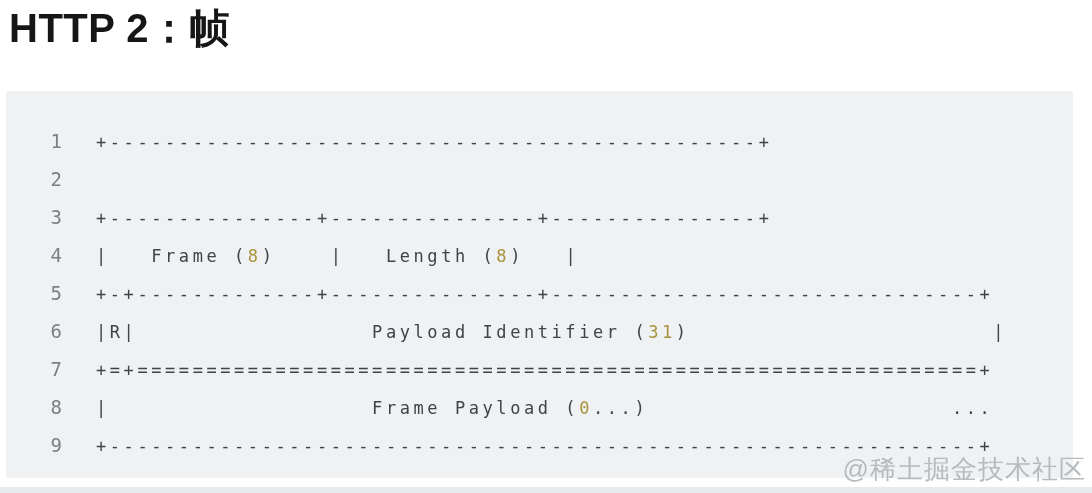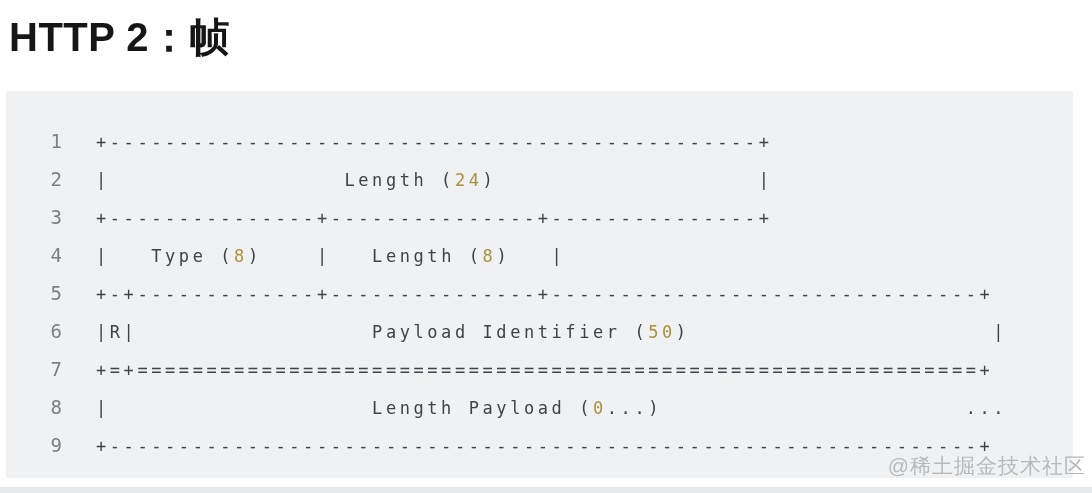--- a/index.html
+++ b/index.html
@@ -15,21 +15,21 @@
   * { margin: 0; padding: 0; box-sizing: border-box; }
   html, body {
     width: 1092px; height: 493px;
     background: var(--page-bg);
     overflow: hidden;
     position: relative;
     font-family: "Liberation Sans", sans-serif;
   }
   .page-title {
     position: absolute;
-    left: 9px; top: 12px;
+    left: 9px; top: 3px;
     font-size: 40px;
     line-height: 50px;
     font-weight: 700;
     color: var(--title-text);
     letter-spacing: 0.5px;
     white-space: pre;
   }
   .code-block {
     position: absolute;
     left: 6px; top: 91px;
@@ -64,21 +64,21 @@
     color: var(--code-text);
     white-space: pre;
     margin-left: 34px;
   }
   .seg.number { color: var(--code-number); }
   .seg.plain  { color: var(--code-text); }
   .watermark {
     position: absolute;
     right: 6px;
     top: 452px;
-    font-size: 21px;
+    font-size: 26px;
     letter-spacing: 1px;
     color: var(--watermark-text);
     white-space: nowrap;
   }
   .bottom-strip {
     position: absolute;
     left: 0; right: 0; bottom: 0;
     height: 6px;
     background: var(--bottom-strip);
   }
@@ -89,45 +89,44 @@
 <h1 class="page-title">HTTP 2：帧</h1>
 
 <div class="code-block">
   <div class="code-lines" id="code-lines">
       <div class="code-row">
         <span class="line-no">1</span>
         <span class="line-text"><span class="seg plain">+-----------------------------------------------+</span></span>
       </div>
       <div class="code-row">
         <span class="line-no">2</span>
-        <span class="line-text"><span class="seg plain">|                 Length (</span><span class="seg number">24</span><span class="seg plain">)                   |</span></span>
       </div>
       <div class="code-row">
         <span class="line-no">3</span>
         <span class="line-text"><span class="seg plain">+---------------+---------------+---------------+</span></span>
       </div>
       <div class="code-row">
         <span class="line-no">4</span>
-        <span class="line-text"><span class="seg plain">|   Type (</span><span class="seg number">8</span><span class="seg plain">)    |   Length (</span><span class="seg number">8</span><span class="seg plain">)   |</span></span>
+        <span class="line-text"><span class="seg plain">|   Frame (</span><span class="seg number">8</span><span class="seg plain">)    |   Length (</span><span class="seg number">8</span><span class="seg plain">)   |</span></span>
       </div>
       <div class="code-row">
         <span class="line-no">5</span>
         <span class="line-text"><span class="seg plain">+-+-------------+---------------+-------------------------------+</span></span>
       </div>
       <div class="code-row">
         <span class="line-no">6</span>
-        <span class="line-text"><span class="seg plain">|R|                 Payload Identifier (</span><span class="seg number">50</span><span class="seg plain">)                      |</span></span>
+        <span class="line-text"><span class="seg plain">|R|                 Payload Identifier (</span><span class="seg number">31</span><span class="seg plain">)                      |</span></span>
       </div>
       <div class="code-row">
         <span class="line-no">7</span>
         <span class="line-text"><span class="seg plain">+=+=============================================================+</span></span>
       </div>
       <div class="code-row">
         <span class="line-no">8</span>
-        <span class="line-text"><span class="seg plain">|                   Length Payload (</span><span class="seg number">0</span><span class="seg plain">...)                      ...</span></span>
+        <span class="line-text"><span class="seg plain">|                   Frame Payload (</span><span class="seg number">0</span><span class="seg plain">...)                      ...</span></span>
       </div>
       <div class="code-row">
         <span class="line-no">9</span>
         <span class="line-text"><span class="seg plain">+---------------------------------------------------------------+</span></span>
       </div>
     </div>
 </div>
 
 <div class="watermark">@稀土掘金技术社区</div>
 

